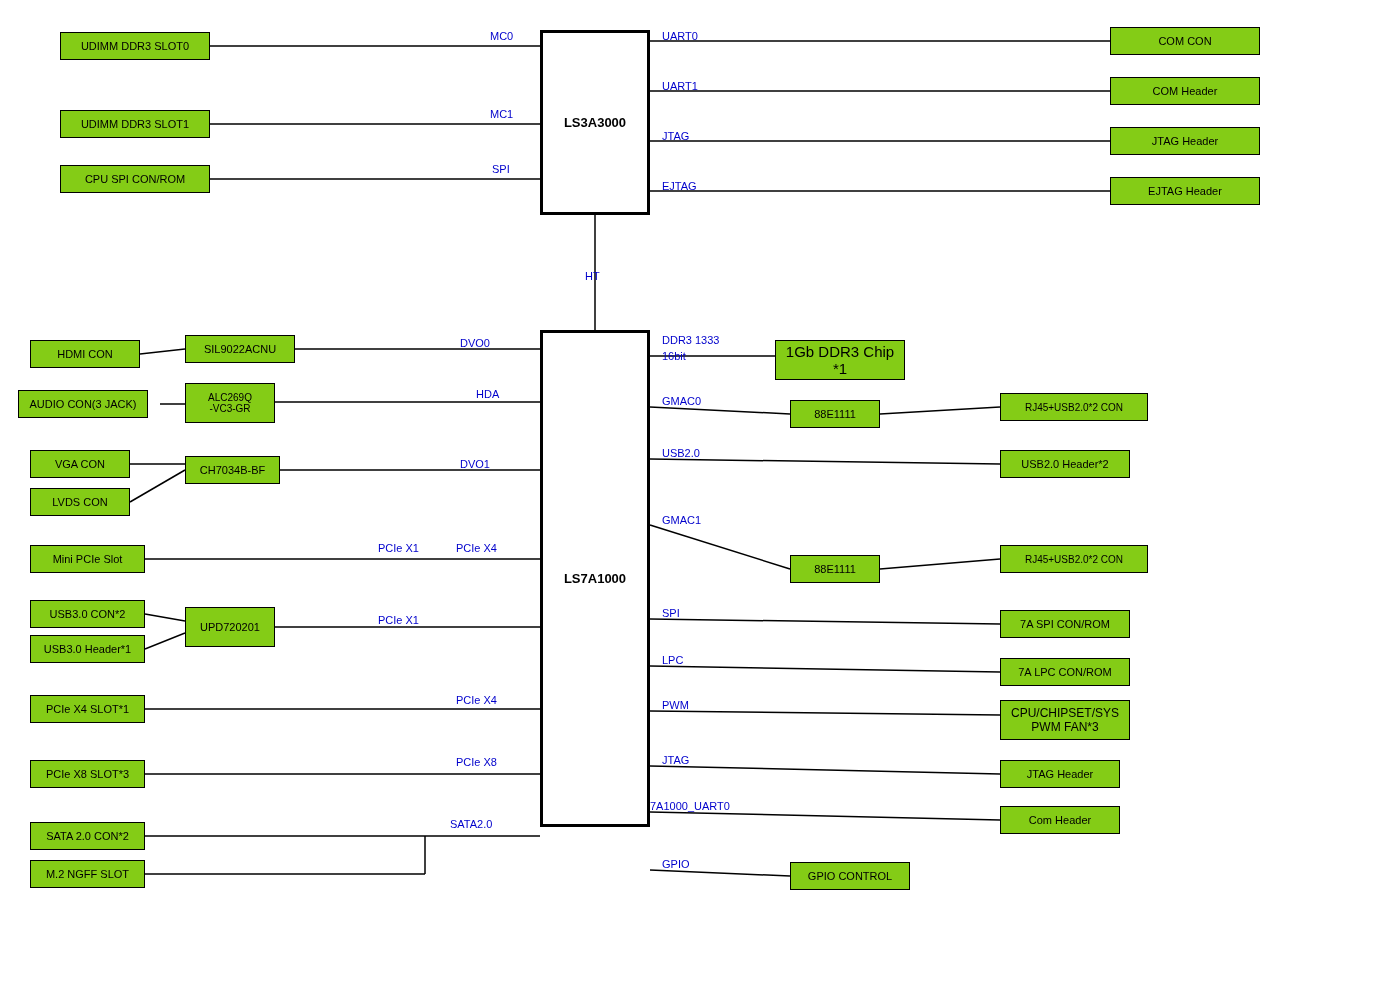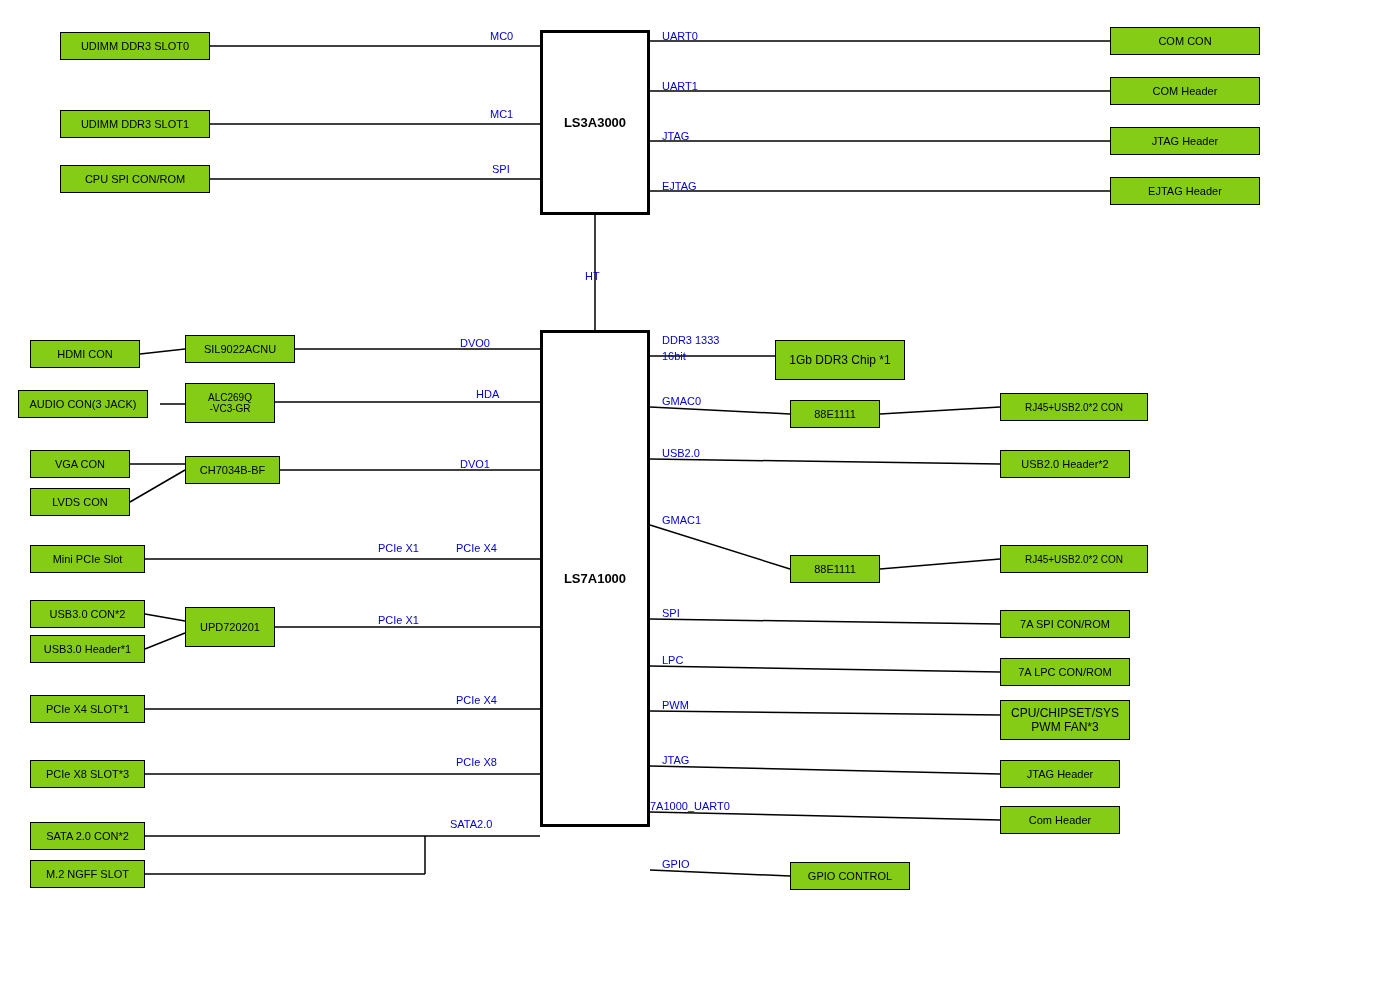--- a/index.html
+++ b/index.html
@@ -180,21 +180,21 @@
   <div class="label-blue" style="left:460px; top:337px;">DVO0</div>
   <div class="label-blue" style="left:468px; top:388px;padding-left:8px;">HDA</div>
   <div class="label-blue" style="left:460px; top:458px;">DVO1</div>
   <div class="label-blue" style="left:378px; top:542px;">PCIe X1</div>
   <div class="label-blue" style="left:456px; top:542px;">PCIe X4</div>
   <div class="label-blue" style="left:378px; top:614px;">PCIe X1</div>
   <div class="label-blue" style="left:456px; top:694px;">PCIe X4</div>
   <div class="label-blue" style="left:456px; top:756px;">PCIe X8</div>
   <div class="label-blue" style="left:450px; top:818px;">SATA2.0</div>
 
-  <div class="box" style="left:775px; top:340px; width:130px; height:40px; font-size:12px;">1Gb DDR3 Chip *1</div>
+  <div class="box" style="left:775px; top:340px; width:130px; height:40px; font-size:15px;">1Gb DDR3 Chip *1</div>
   <div class="box" style="left:790px; top:400px; width:90px; height:28px;">88E1111</div>
   <div class="box" style="left:1000px; top:393px; width:148px; height:28px; font-size:10px;">RJ45+USB2.0*2 CON</div>
   <div class="box" style="left:1000px; top:450px; width:130px; height:28px;">USB2.0 Header*2</div>
   <div class="box" style="left:790px; top:555px; width:90px; height:28px;">88E1111</div>
   <div class="box" style="left:1000px; top:545px; width:148px; height:28px; font-size:10px;">RJ45+USB2.0*2 CON</div>
   <div class="box" style="left:1000px; top:610px; width:130px; height:28px;">7A SPI CON/ROM</div>
   <div class="box" style="left:1000px; top:658px; width:130px; height:28px;">7A LPC CON/ROM</div>
   <div class="box" style="left:1000px; top:700px; width:130px; height:40px; font-size:12px;">CPU/CHIPSET/SYS<br>PWM FAN*3</div>
   <div class="box" style="left:1000px; top:760px; width:120px; height:28px;">JTAG Header</div>
   <div class="box" style="left:1000px; top:806px; width:120px; height:28px;">Com Header</div>

